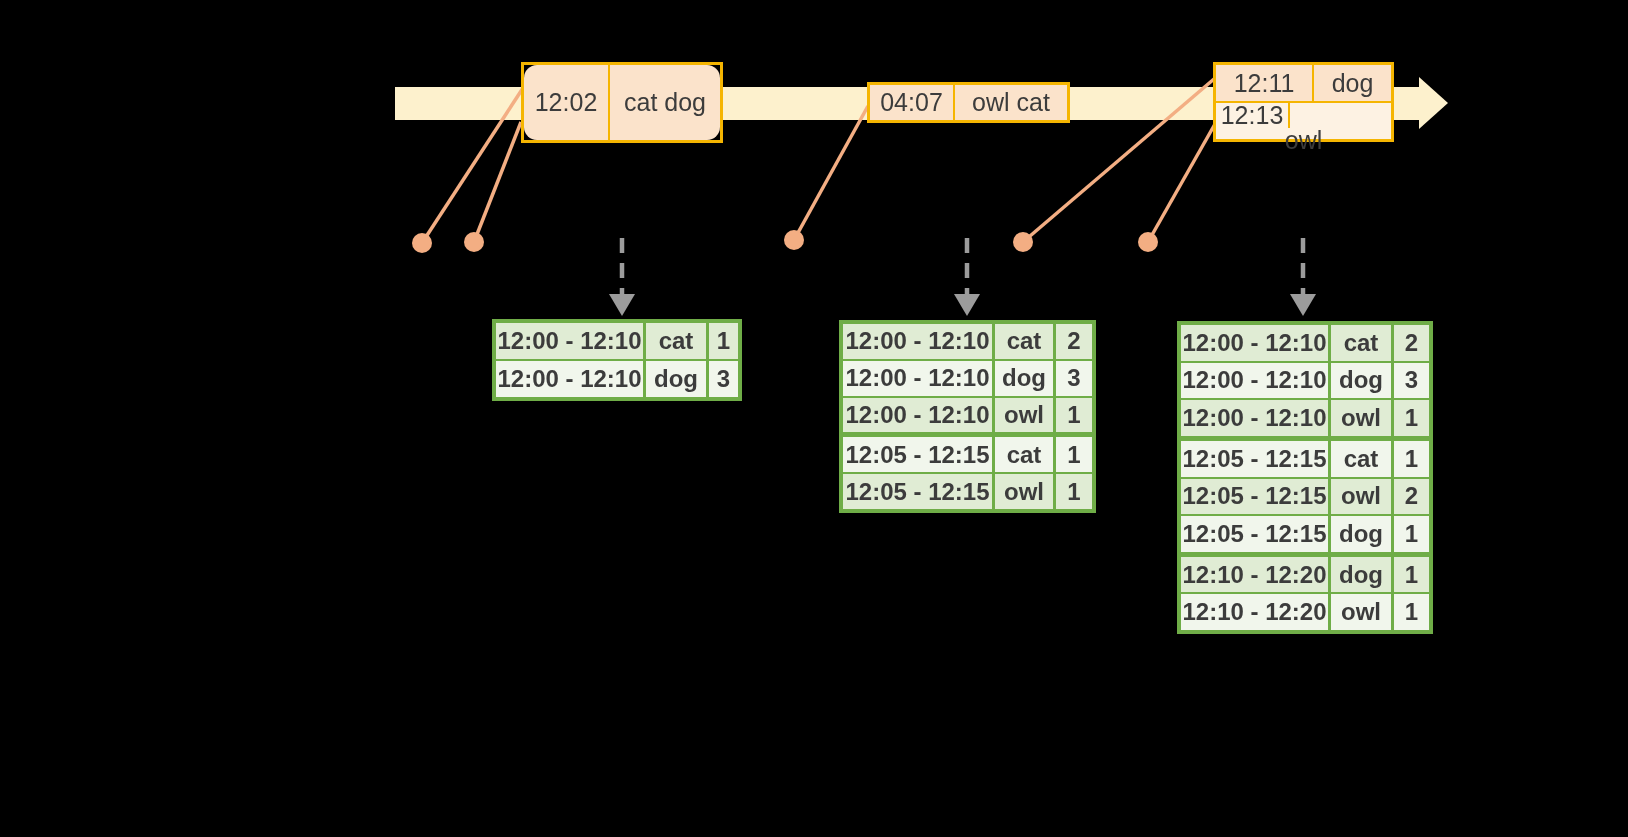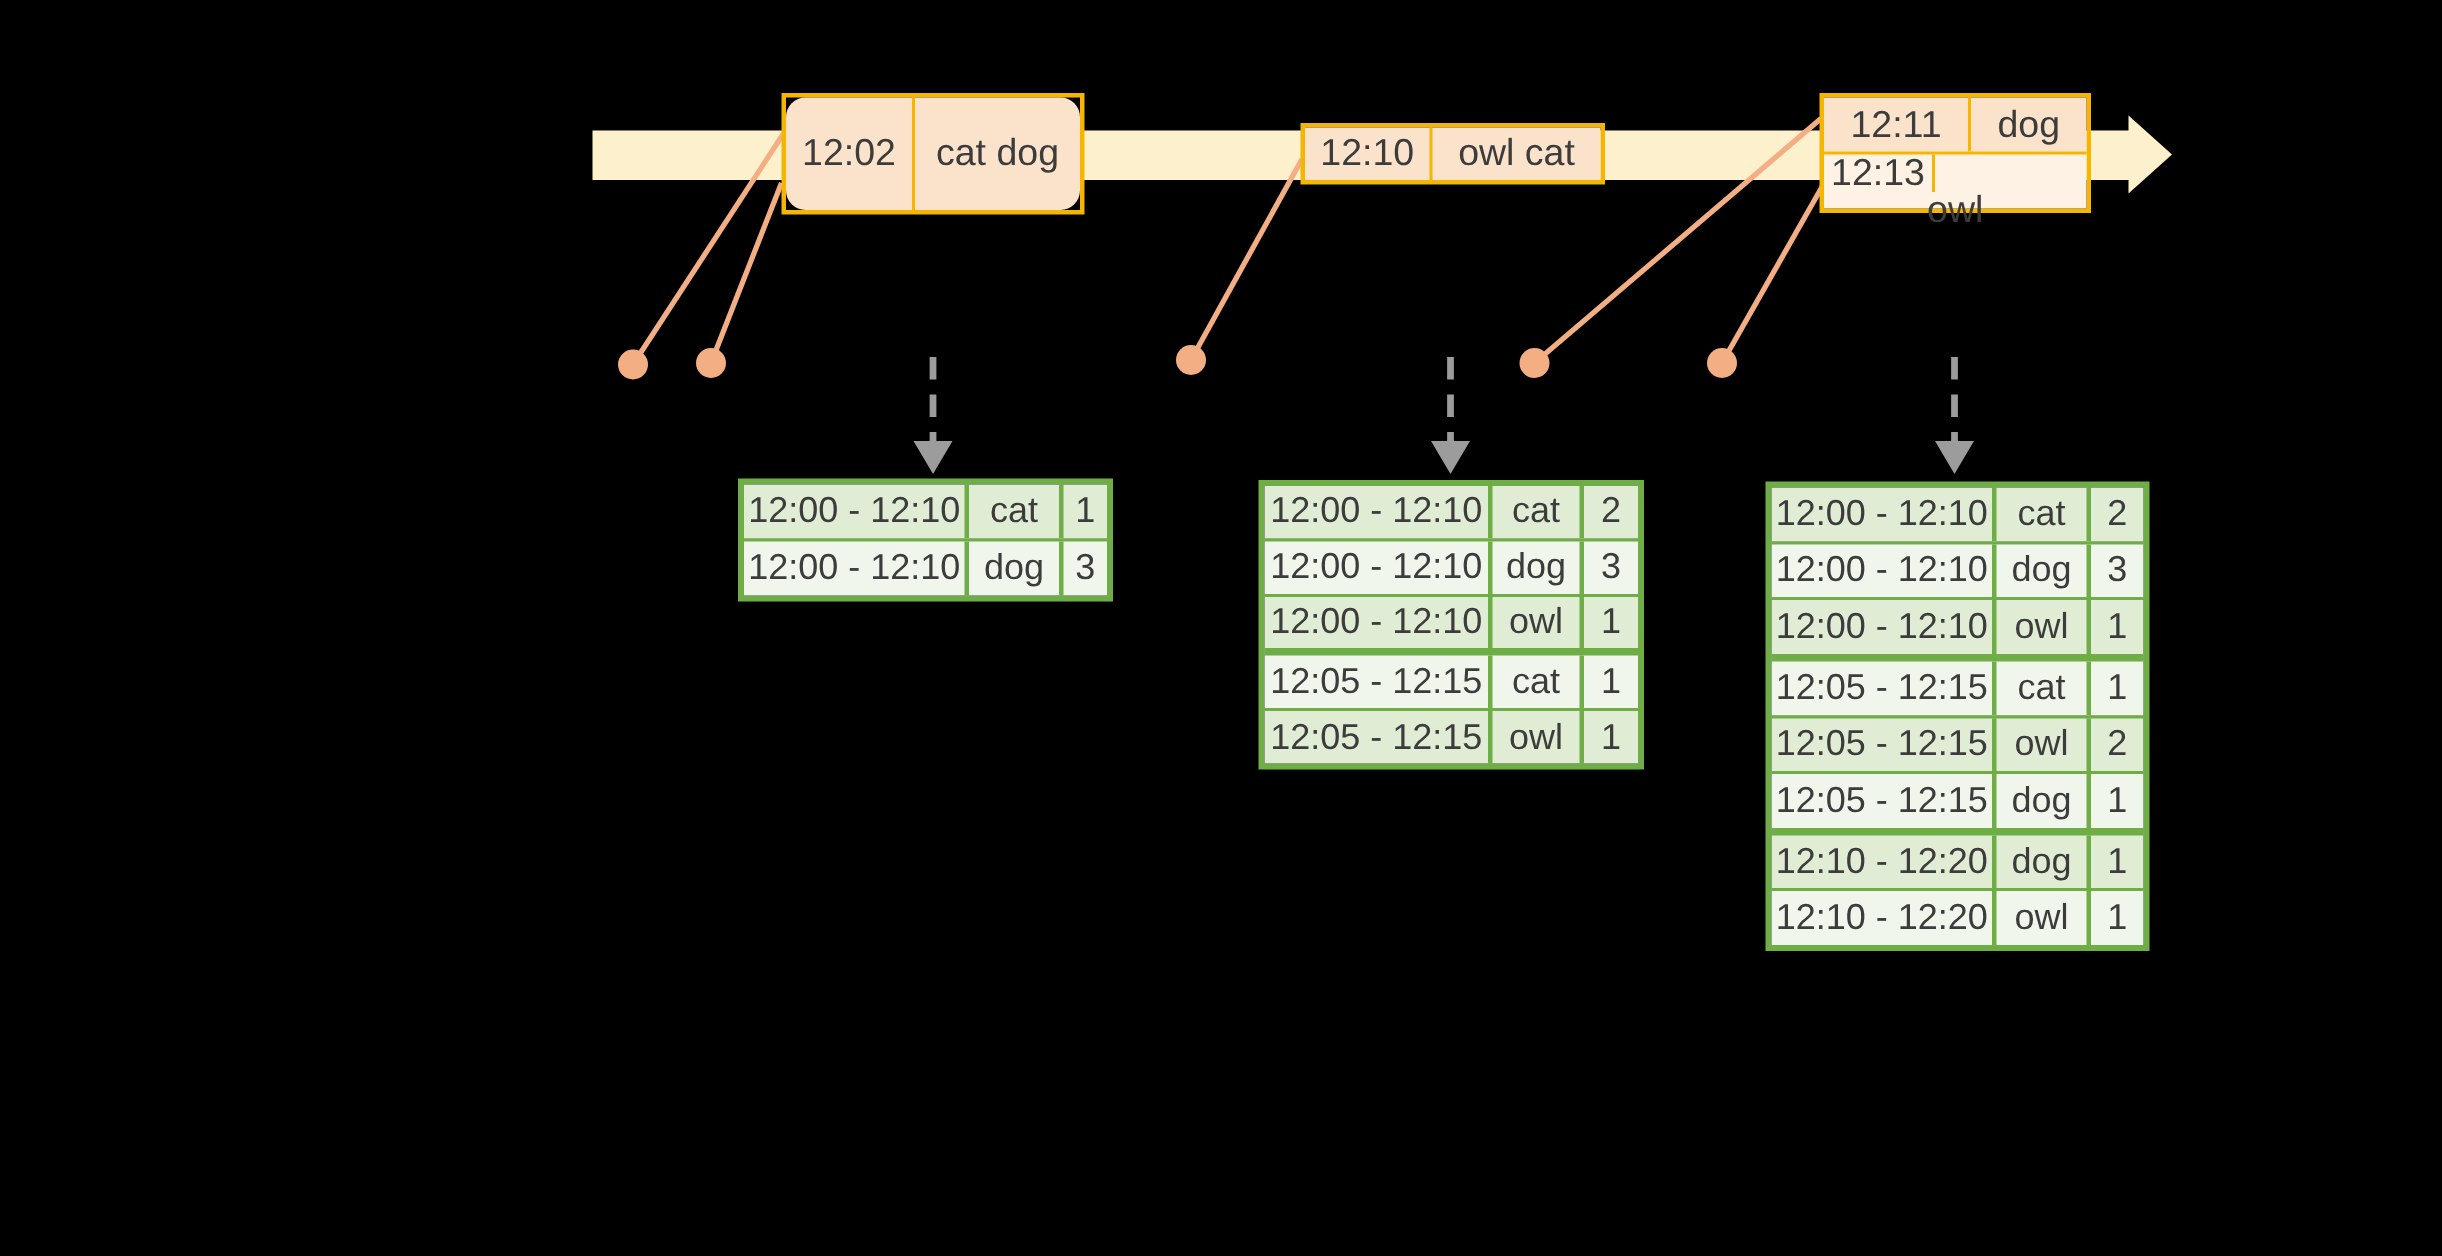--- a/index.html
+++ b/index.html
@@ -16,21 +16,21 @@
   #connectors{position:absolute;left:0;top:0;z-index:2;pointer-events:none;}
   
   .etable{position:absolute;z-index:3;box-sizing:border-box;display:flex;flex-direction:column;}
   .etable .erow{display:flex;flex:1;min-height:0;}
   .etable .erow + .erow{border-top:2px solid;}
   .etable .ecell{display:flex;align-items:center;justify-content:center;
     font-size:25px;line-height:1;box-sizing:border-box;}
   .etable .ecell.time{border-right:2px solid;}
   .etable .ecell.words{flex:1;}
   
-  .rtable{position:absolute;z-index:3;box-sizing:border-box;display:flex;flex-direction:column;}
+  .rtable{position:absolute;z-index:3;box-sizing:border-box;display:flex;flex-direction:column;font-weight:bold;}
   .rtable .rrow{display:flex;flex:1;min-height:0;}
   .rtable .rrow + .rrow{border-top:2px solid;}
   .rtable .rrow.group-start{border-top:5px solid;}
   .rtable .rcell{display:flex;align-items:center;justify-content:center;
     font-size:24px;line-height:1;box-sizing:border-box;}
   .rtable .rcell.window,.rtable .rcell.word{border-right:3px solid;}
   .rtable .rcell.count{flex:1;}
 </style>
 </head>
 <body>
@@ -58,21 +58,21 @@
     </svg>
   <div id="event-tables">
       <div class="etable" style="left: 521px; top: 62px; width: 202px; height: 81px; border: 3px solid rgb(245, 181, 1);">
         <div class="erow" style="border-color: rgb(245, 181, 1); background: rgb(251, 227, 203); border-radius: 13px;">
           <div class="ecell time" style="width: 86px; border-color: rgb(245, 181, 1);">12:02</div>
           <div class="ecell words">cat dog</div>
         </div>
       </div>
       <div class="etable" style="left: 867px; top: 82px; width: 203px; height: 41px; border: 3px solid rgb(245, 181, 1);">
         <div class="erow" style="border-color: rgb(245, 181, 1); background: rgb(251, 227, 203);">
-          <div class="ecell time" style="width: 85px; border-color: rgb(245, 181, 1);">12:10</div>
+          <div class="ecell time" style="width: 85px; border-color: rgb(245, 181, 1);">04:07</div>
           <div class="ecell words">owl cat</div>
         </div>
       </div>
       <div class="etable" style="left: 1213px; top: 62px; width: 181px; height: 80px; border: 3px solid rgb(245, 181, 1);">
         <div class="erow" style="border-color: rgb(245, 181, 1); background: rgb(251, 227, 203);">
           <div class="ecell time" style="width: 98px; border-color: rgb(245, 181, 1); text-align: center;">12:11</div>
           <div class="ecell words">dog</div>
         </div>
         <div class="erow" style="border-color: rgb(245, 181, 1); background: rgb(253, 242, 227); flex-direction: column;">
           <div class="ecell time" style="width: 74px; border-color: rgb(245, 181, 1);">12:13</div>

